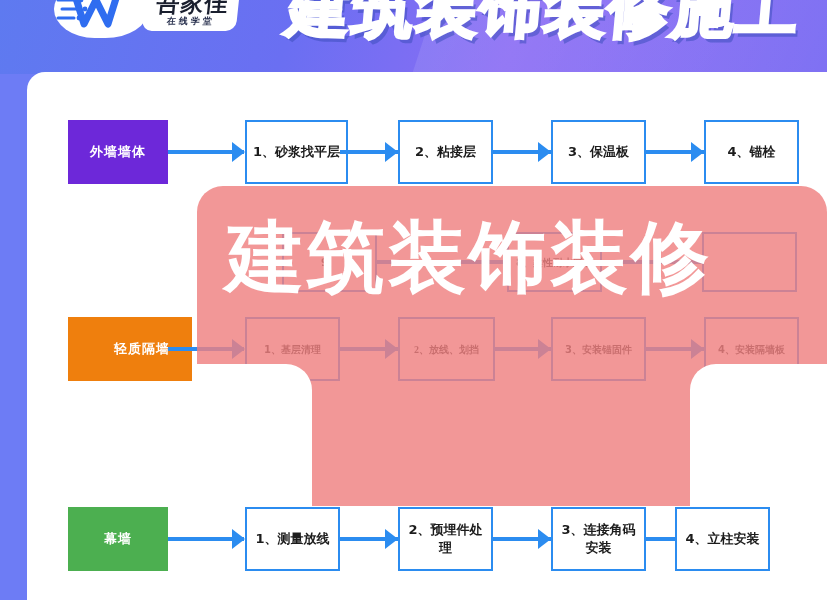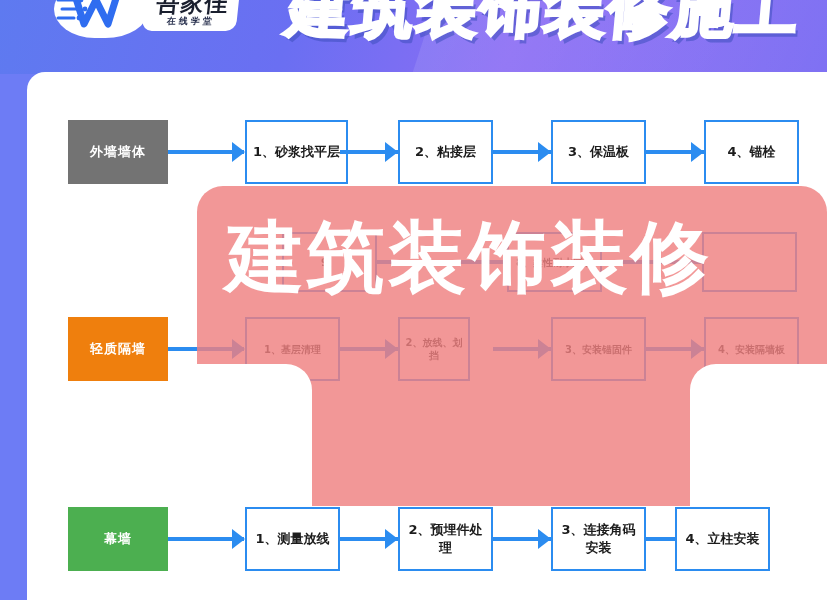--- a/index.html
+++ b/index.html
@@ -74,21 +74,21 @@
   }
 
   
   .flow{position:absolute;left:0;top:0;width:900px;height:560px;}
 
   .cat{
     position:absolute;left:41px;width:100px;height:64px;
     display:flex;align-items:center;justify-content:center;
     color:#ffffff;font-size:13px;font-weight:bold;letter-spacing:1px;
   }
-  .cat.purple{background:#737373;}
+  .cat.purple{background:#6d28d9;}
   .cat.orange{background:#ef7f0d;}
   .cat.green{background:#4caf50;}
 
   .node{
     position:absolute;height:64px;
     border:2px solid #2b8cf0;background:#ffffff;
     display:flex;align-items:center;justify-content:center;
     text-align:center;color:#1c1c1c;font-size:13px;font-weight:bold;
     line-height:1.35;padding:0 4px;box-sizing:border-box;
   }
@@ -182,29 +182,29 @@
       <div class="arrowhead" style="left:664px;top:70px;"></div>
 
       <div class="node" style="left:677px;top:48px;width:95px;">4、锚栓</div>
 
       <div class="wrapnode" style="left:255px;top:160px;width:95px;">9、</div>
       <div class="conn" style="left:350px;top:188px;width:130px;background:#2b8cf0;"></div>
       <div class="wrapnode" style="left:480px;top:160px;width:95px;">8、柔性耐水腻子</div>
       <div class="conn" style="left:575px;top:188px;width:100px;"></div>
       <div class="wrapnode" style="left:675px;top:160px;width:95px;"></div>
 
-      <div class="cat orange" style="top:245px;">轻质隔墙</div>
+      <div class="cat orange" style="top:245px;padding-left:24px;">轻质隔墙</div>
       <div class="conn" style="left:141px;top:275px;width:76px;"></div>
       <div class="arrowhead" style="left:205px;top:267px;"></div>
 
       <div class="node small" style="left:218px;top:245px;width:95px;">1、基层清理</div>
       <div class="conn" style="left:313px;top:275px;width:58px;"></div>
       <div class="arrowhead" style="left:358px;top:267px;"></div>
 
-      <div class="node small" style="left:371px;top:245px;width:72px;">2、放线、划挡</div>
+      <div class="node small" style="left:371px;top:245px;width:97px;font-family:Liberation Serif, serif;">2、放线、划挡</div>
       <div class="conn" style="left:466px;top:275px;width:58px;"></div>
       <div class="arrowhead" style="left:511px;top:267px;"></div>
 
       <div class="node small" style="left:524px;top:245px;width:95px;">3、安装锚固件</div>
       <div class="conn" style="left:619px;top:275px;width:58px;"></div>
       <div class="arrowhead" style="left:664px;top:267px;"></div>
 
       <div class="node small" style="left:677px;top:245px;width:95px;">4、安装隔墙板</div>
 
       <div class="cat green" style="top:435px;">幕墙</div>

